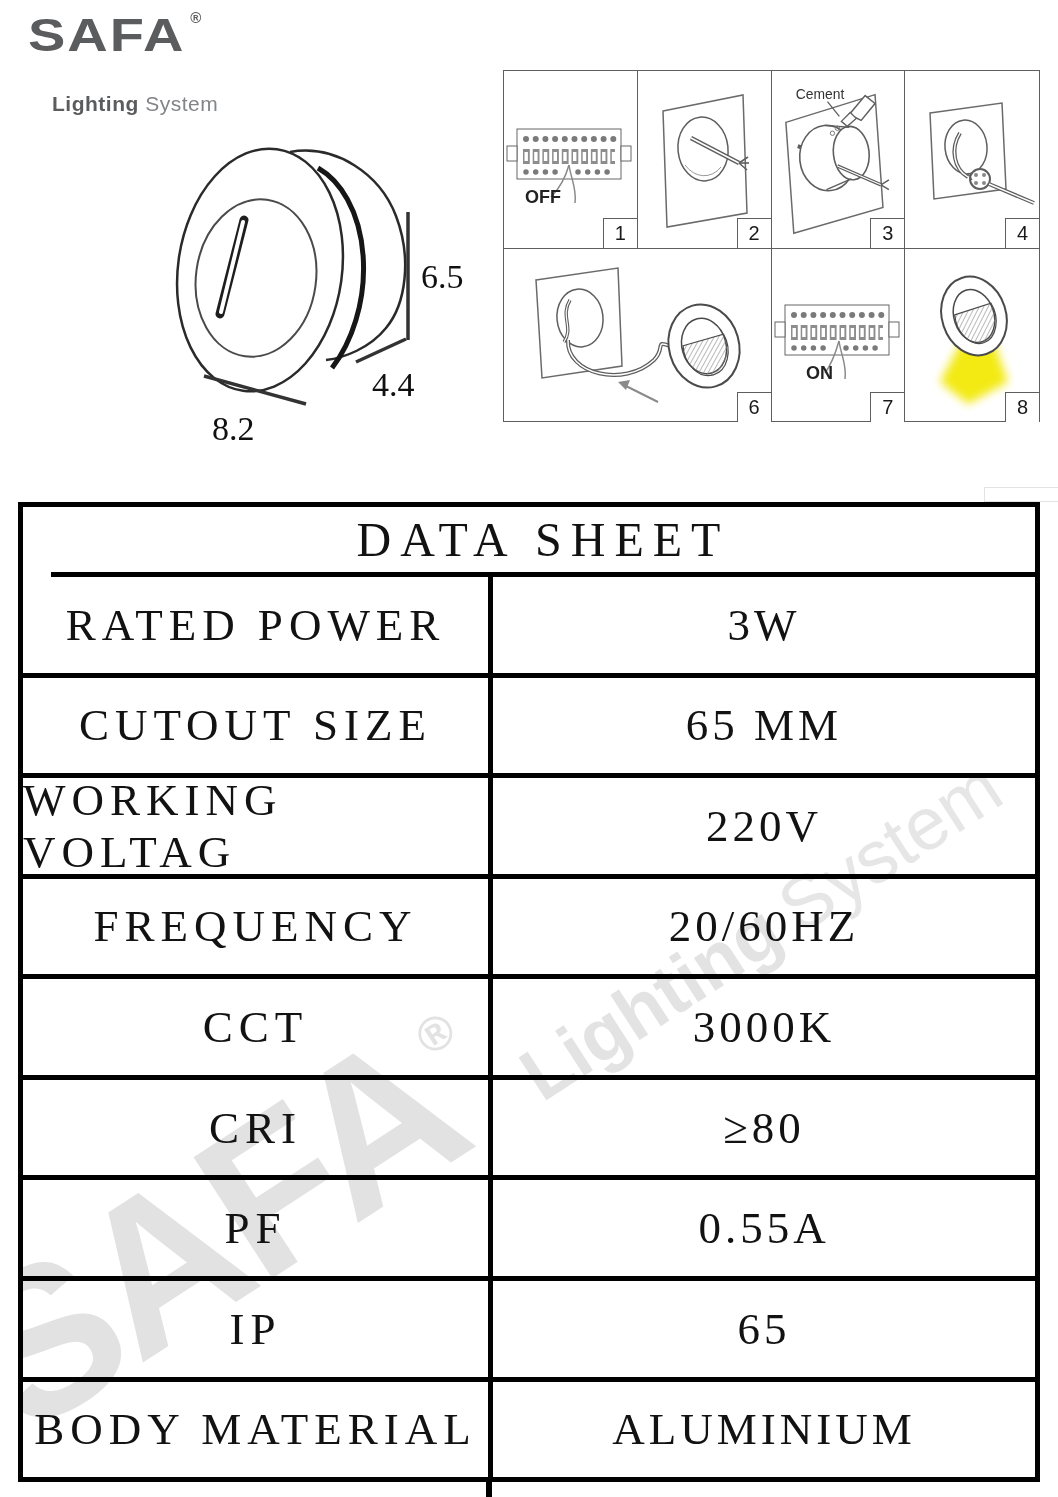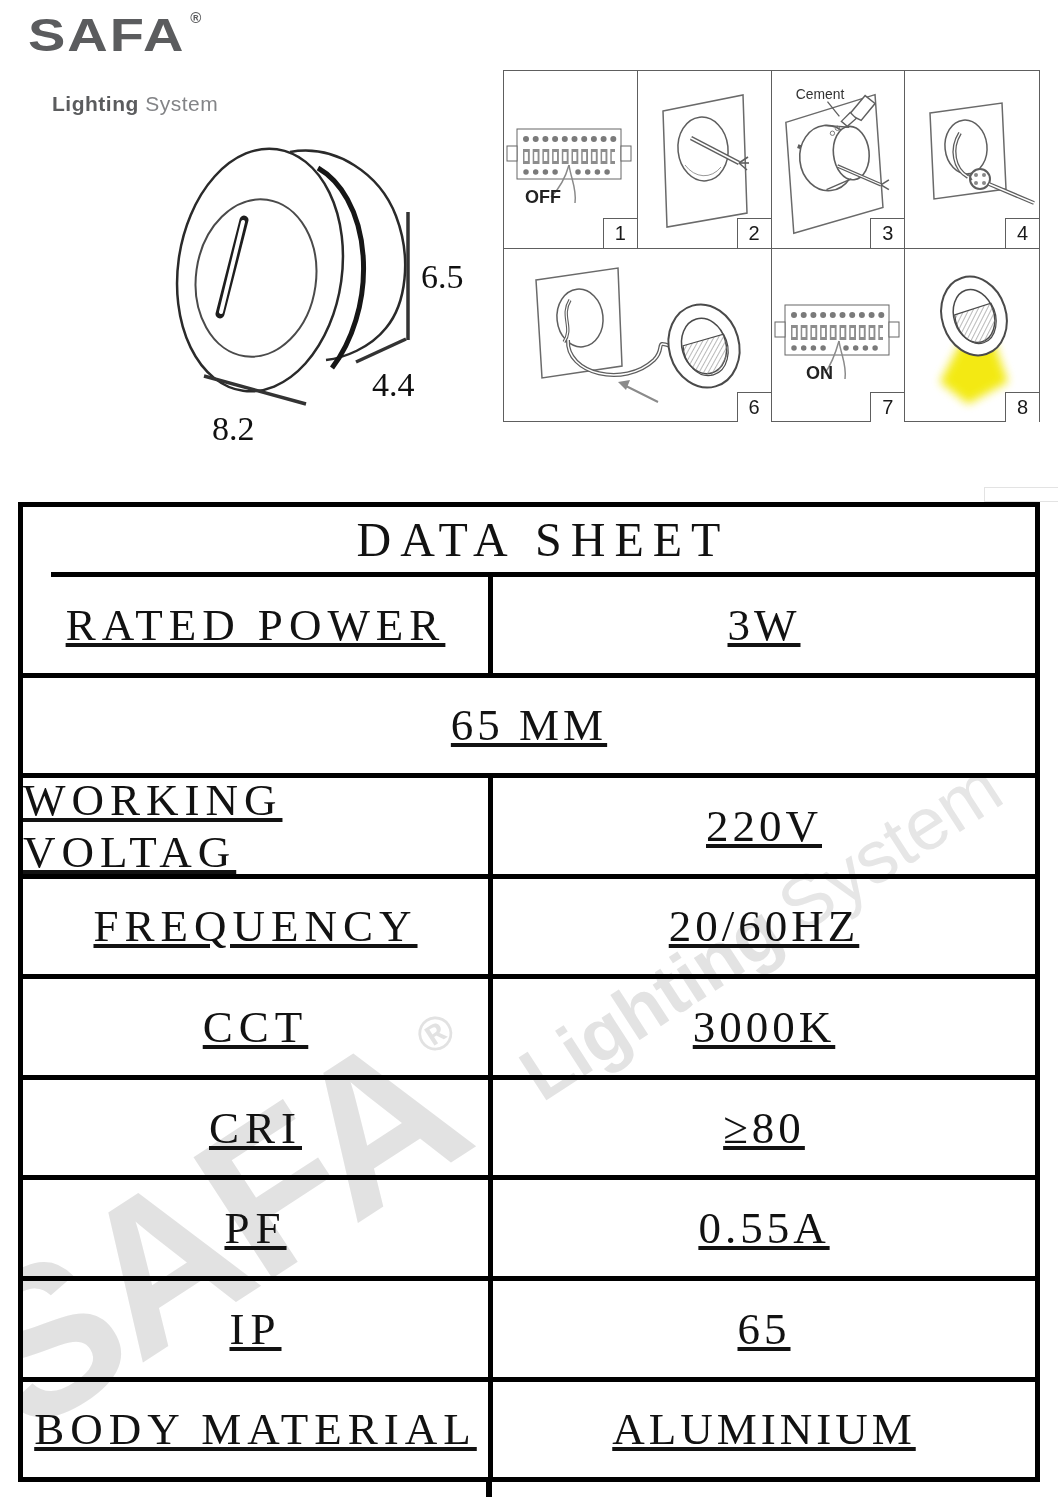--- a/index.html
+++ b/index.html
@@ -51,21 +51,21 @@
   .wm-sys{font-size:74px;font-weight:normal;margin-left:16px;color:#e6e6e6;}
   .sheet{
     position:relative;z-index:1;width:100%;height:100%;box-sizing:border-box;
     border:5px solid #000;display:flex;flex-direction:column;
     font-family:"Liberation Serif",serif;color:#121212;background:transparent;
   }
   .sheet-header{
     flex:0 0 65px;border-bottom:5px solid #000;display:flex;align-items:center;
     justify-content:center;font-size:48px;letter-spacing:9px;margin-left:28px;
   }
-  .srow{flex:1;display:flex;border-bottom:5px solid #000;min-height:0;text-decoration:underline;}
+  .srow{flex:1;display:flex;border-bottom:5px solid #000;min-height:0;}
   .srow:last-child{border-bottom:none;}
   .scell-l{
     flex:0 0 465px;border-right:5px solid #000;display:flex;align-items:center;
     justify-content:center;font-size:45px;letter-spacing:6px;
   }
   .scell-r{flex:1;display:flex;align-items:center;justify-content:center;
     font-size:45px;letter-spacing:4px;border-radius:24px;}
   .stub{position:absolute;left:486px;top:1482px;width:6px;height:15px;background:#000;}
   .artifact{position:absolute;left:984px;top:487px;width:74px;height:13px;
     border:1px solid #e3e3e3;border-right:none;}
@@ -255,20 +255,21 @@
   </div>
 
   <div class="sheet">
     <div class="sheet-header">DATA SHEET</div>
 
     <div class="srow">
       <div class="scell-l">RATED POWER</div>
       <div class="scell-r">3W</div>
     </div>
     <div class="srow">
+      <div class="scell-l">CUTOUT SIZE</div>
       <div class="scell-r">65 MM</div>
     </div>
     <div class="srow">
       <div class="scell-l">WORKING VOLTAG</div>
       <div class="scell-r">220V</div>
     </div>
     <div class="srow">
       <div class="scell-l">FREQUENCY</div>
       <div class="scell-r">20/60HZ</div>
     </div>

